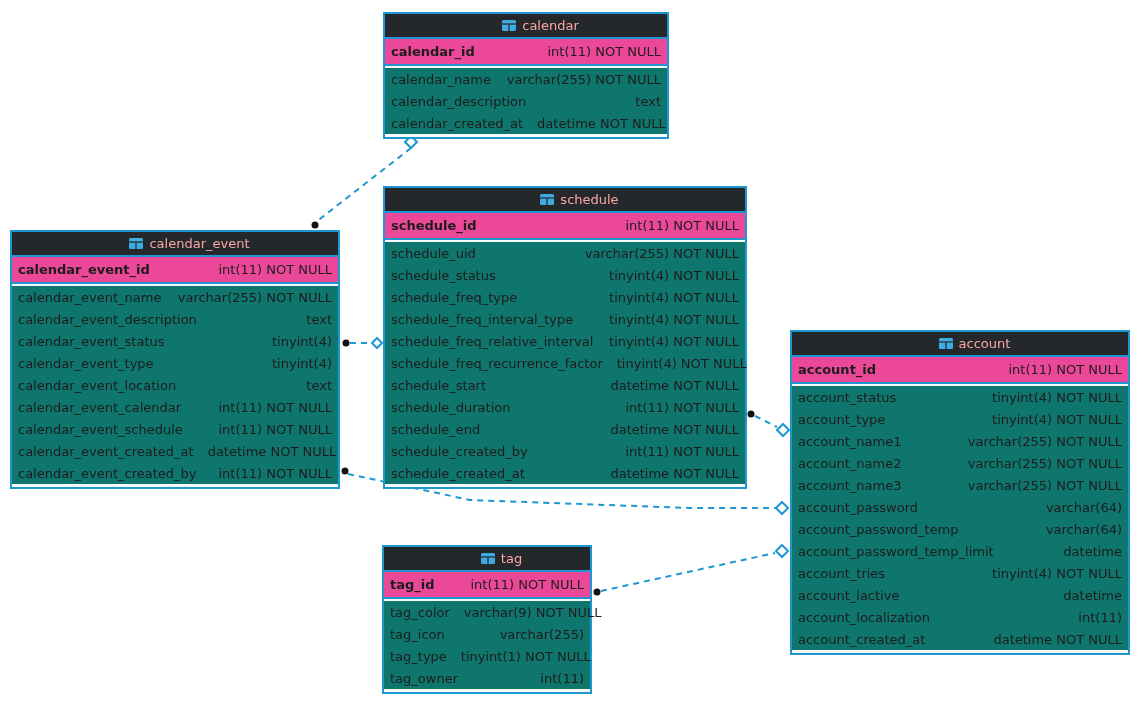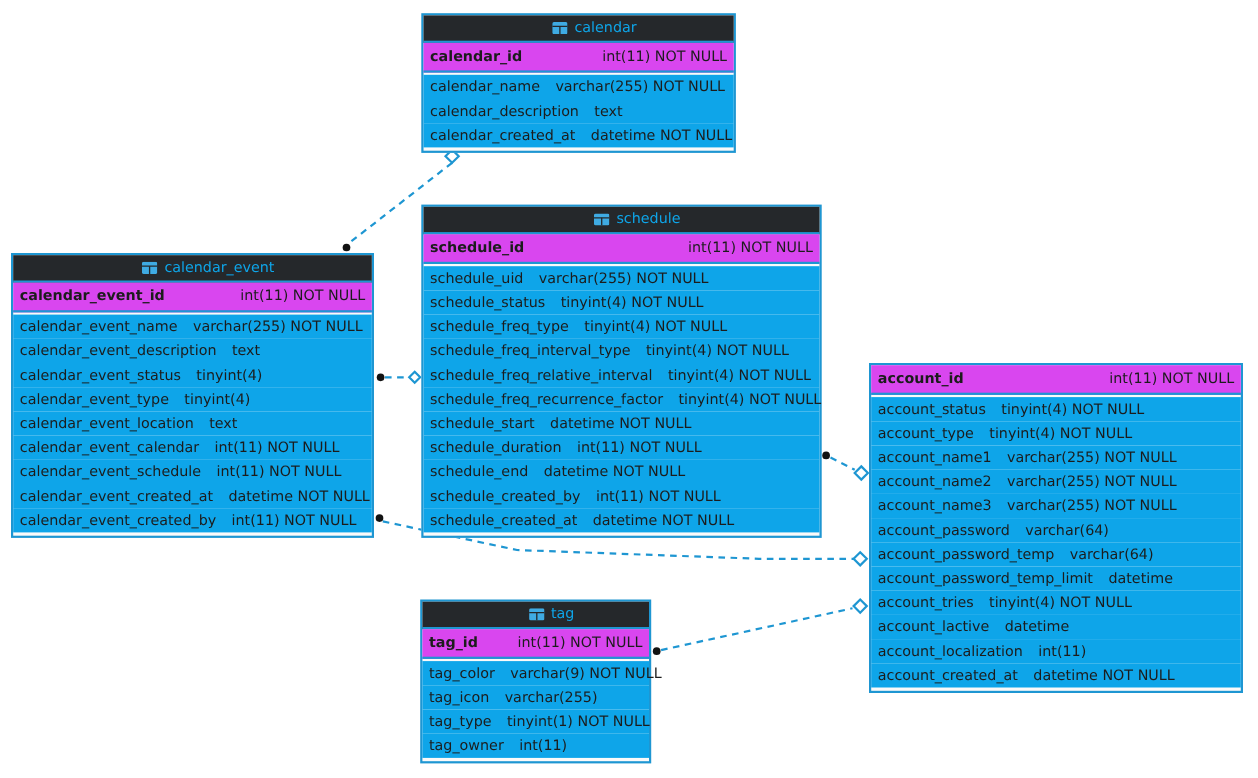--- a/index.html
+++ b/index.html
@@ -5,35 +5,35 @@
   html,body{margin:0;padding:0;background:#ffffff;}
   #canvas{
     position:relative;width:1144px;height:707px;background:#ffffff;overflow:hidden;
     font-family:"DejaVu Sans","Liberation Sans",sans-serif;font-size:13px;color:#1c1c1c;
   }
   #connector-layer{position:absolute;left:0;top:0;width:1144px;height:707px;}
   .db-table{
     position:absolute;border:2px solid #1e96d2;background:#fafafa;
   }
   .tbl-header{
-    background:#25282b;color:#0ea5e9;height:23px;border-bottom:2px solid #1e96d2;
+    background:#25282b;color:#fca5a5;height:23px;border-bottom:2px solid #1e96d2;
     display:flex;align-items:center;justify-content:center;gap:6px;
     font-size:13px;
     padding-left:29px;
   }
   .tbl-icon{display:inline-flex;align-items:center;}
   .pk-row{
-    background:#d946ef;height:25px;border-bottom:2px solid #1e96d2;
+    background:#ec4899;height:25px;border-bottom:2px solid #1e96d2;
     display:flex;justify-content:space-between;align-items:center;padding:0 6px;
   }
   .pk-row .col-name{font-weight:bold;}
   .rows{padding:2px 0 3px;}
   .row{
-    height:22px;display:flex;justify-content:flex-start;align-items:center;
-    padding:0 6px;background:#0ea5e9;white-space:nowrap;
+    height:22px;display:flex;justify-content:space-between;align-items:center;
+    padding:0 6px;background:#0f766e;white-space:nowrap;
   }
   .col-name{margin-right:14px;}
   .col-type{text-align:right;}
   .rel-line{stroke:#1e96d2;stroke-width:2;fill:none;stroke-dasharray:6 5;}
   .rel-diamond{fill:#ffffff;stroke:#1e96d2;stroke-width:2;}
   .rel-dot{fill:#121212;}
 </style>
 </head>
 <body>
 
@@ -216,20 +216,30 @@
           <span class="col-type">datetime NOT NULL</span>
         </div>
         <div class="row">
           <span class="col-name">calendar_event_created_by</span>
           <span class="col-type">int(11) NOT NULL</span>
         </div>
       </div>
   </div>
 
   <div class="db-table" style="left:790px;top:330px;width:336px">
+    <div class="tbl-header">
+      <span class="tbl-icon">
+        <svg width="14" height="11" viewBox="0 0 14 11">
+            <rect x="0" y="0" width="14" height="11" rx="1.5" fill="#3fabe3"></rect>
+            <line x1="0" y1="4" x2="14" y2="4" stroke="#25282b" stroke-width="1.2"></line>
+            <line x1="7" y1="4" x2="7" y2="11" stroke="#25282b" stroke-width="1.2"></line>
+          </svg>
+      </span>
+      <span class="tbl-title">account</span>
+    </div>
     <div class="pk-row">
       <span class="col-name">account_id</span>
       <span class="col-type">int(11) NOT NULL</span>
     </div>
     <div class="rows">
         <div class="row">
           <span class="col-name">account_status</span>
           <span class="col-type">tinyint(4) NOT NULL</span>
         </div>
         <div class="row">

